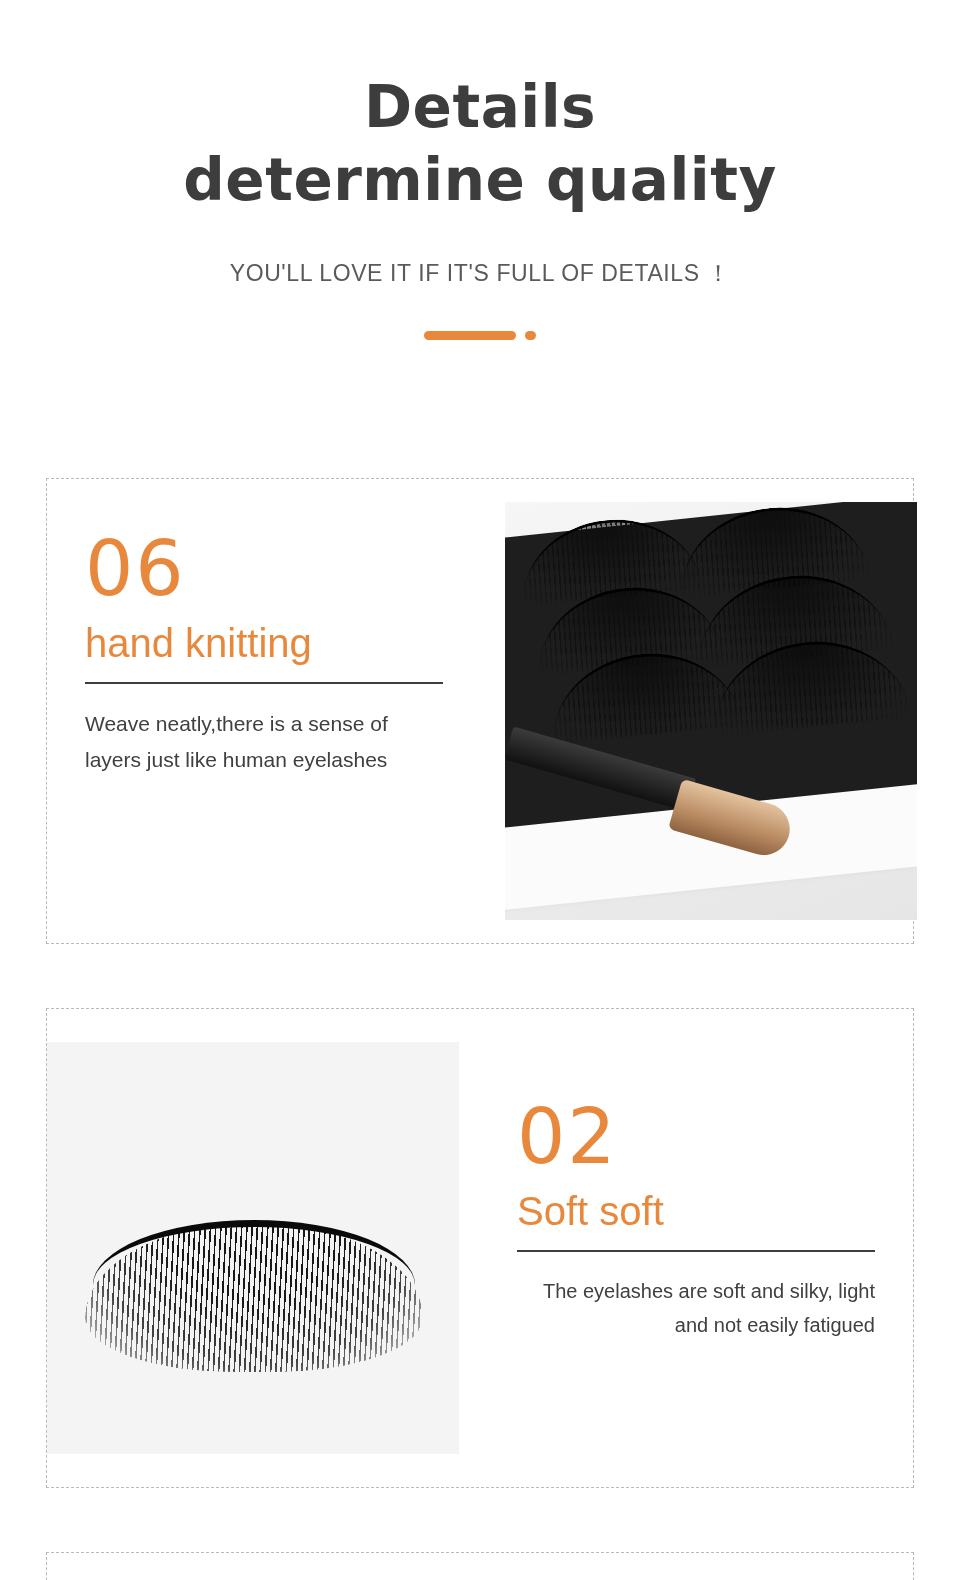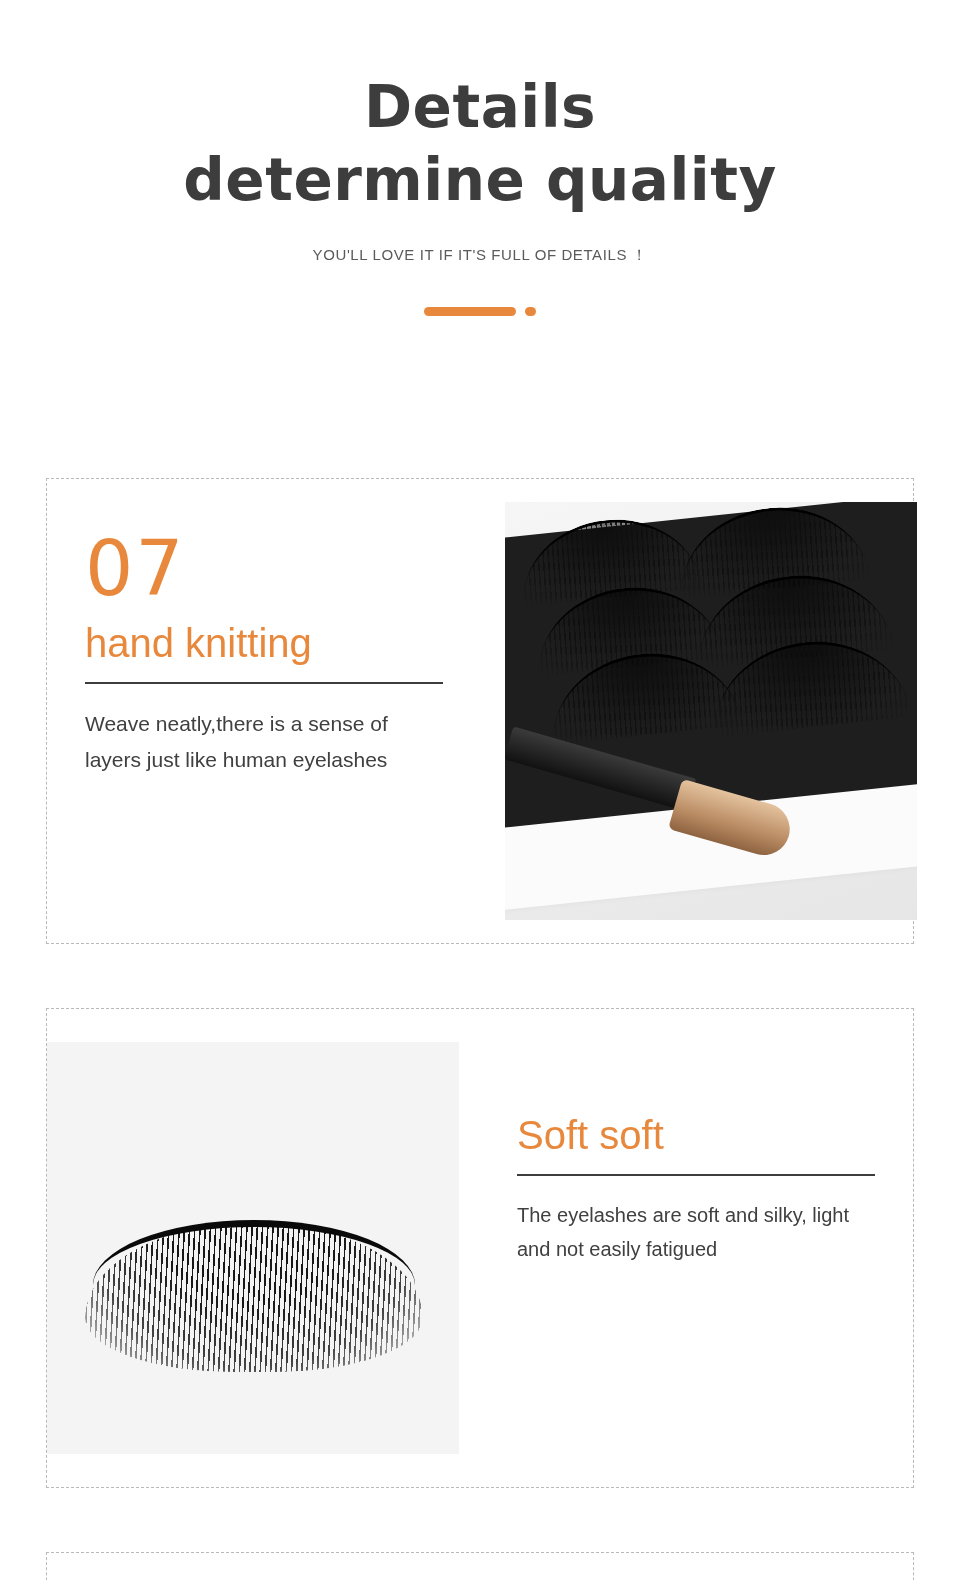--- a/index.html
+++ b/index.html
@@ -25,22 +25,22 @@
     font-family: "DejaVu Sans", sans-serif;
     font-weight: bold;
     color: #3d3d3d;
     letter-spacing: 0.5px;
     line-height: 1.02;
   }
   .title-1 { font-size: 58px; }
   .title-2 { font-size: 58px; margin-top: 14px; }
 
   .subtitle {
-    margin-top: 36px;
-    font-size: 15px;
+    margin-top: 48px;
+    font-size: 23px;
     color: #5a5a5a;
     letter-spacing: 0.6px;
     font-family: "Liberation Sans", sans-serif;
   }
 
   .divider {
     margin-top: 42px;
     display: flex;
     align-items: center;
     justify-content: center;
@@ -113,21 +113,21 @@
   .feature-desc {
     margin-top: 22px;
     font-size: 21px;
     line-height: 1.72;
     color: #404040;
   }
 
   
   #feature-2 .text-col { padding-top: 90px; }
   #feature-2 .rule { width: 358px; }
-  #feature-2 .feature-desc { text-align: left; font-size: 20px; }
+  #feature-2 .feature-desc { text-align: right; font-size: 20px; }
 
   .img-col {
     flex: 1 1 auto;
     display: flex;
     align-items: center;
     justify-content: center;
     padding: 24px;
     box-sizing: border-box;
   }
 
@@ -244,21 +244,21 @@
   <div class="subtitle">YOU'LL LOVE IT IF IT'S FULL OF DETAILS ！</div>
   <div class="divider">
     <span class="bar"></span>
     <span class="dot"></span>
   </div>
 </div>
 
 <section class="feature" id="feature-1">
   <div class="feature-inner">
     <div class="text-col">
-      <div class="num">07</div>
+      <div class="num">06</div>
       <div class="feature-title">hand knitting</div>
       <div class="rule"></div>
       <div class="feature-desc">Weave neatly,there is a sense of layers just like human eyelashes</div>
     </div>
     <div class="img-col">
       <div class="photo hidden-overflow" id="photo-1">
         <div class="tray-base"></div>
         <div class="tray"></div>
         <div class="lash-row" style="left:14px;  top:18px;  width:180px; height:74px;"></div>
         <div class="lash-row" style="left:172px; top:6px;   width:190px; height:78px;"></div>
@@ -269,20 +269,21 @@
         <div class="pen-body"></div>
         <div class="pen-tip"></div>
       </div>
     </div>
   </div>
 </section>
 
 <section class="feature" id="feature-2">
   <div class="feature-inner reverse">
     <div class="text-col right-align">
+      <div class="num">02</div>
       <div class="feature-title">Soft soft</div>
       <div class="rule"></div>
       <div class="feature-desc">The eyelashes are soft and silky, light and not easily fatigued</div>
     </div>
     <div class="img-col">
       <div class="photo hidden-overflow" id="photo-2">
         <div class="single-lash">
           <div class="hairs"></div>
           <div class="band"></div>
         </div>

